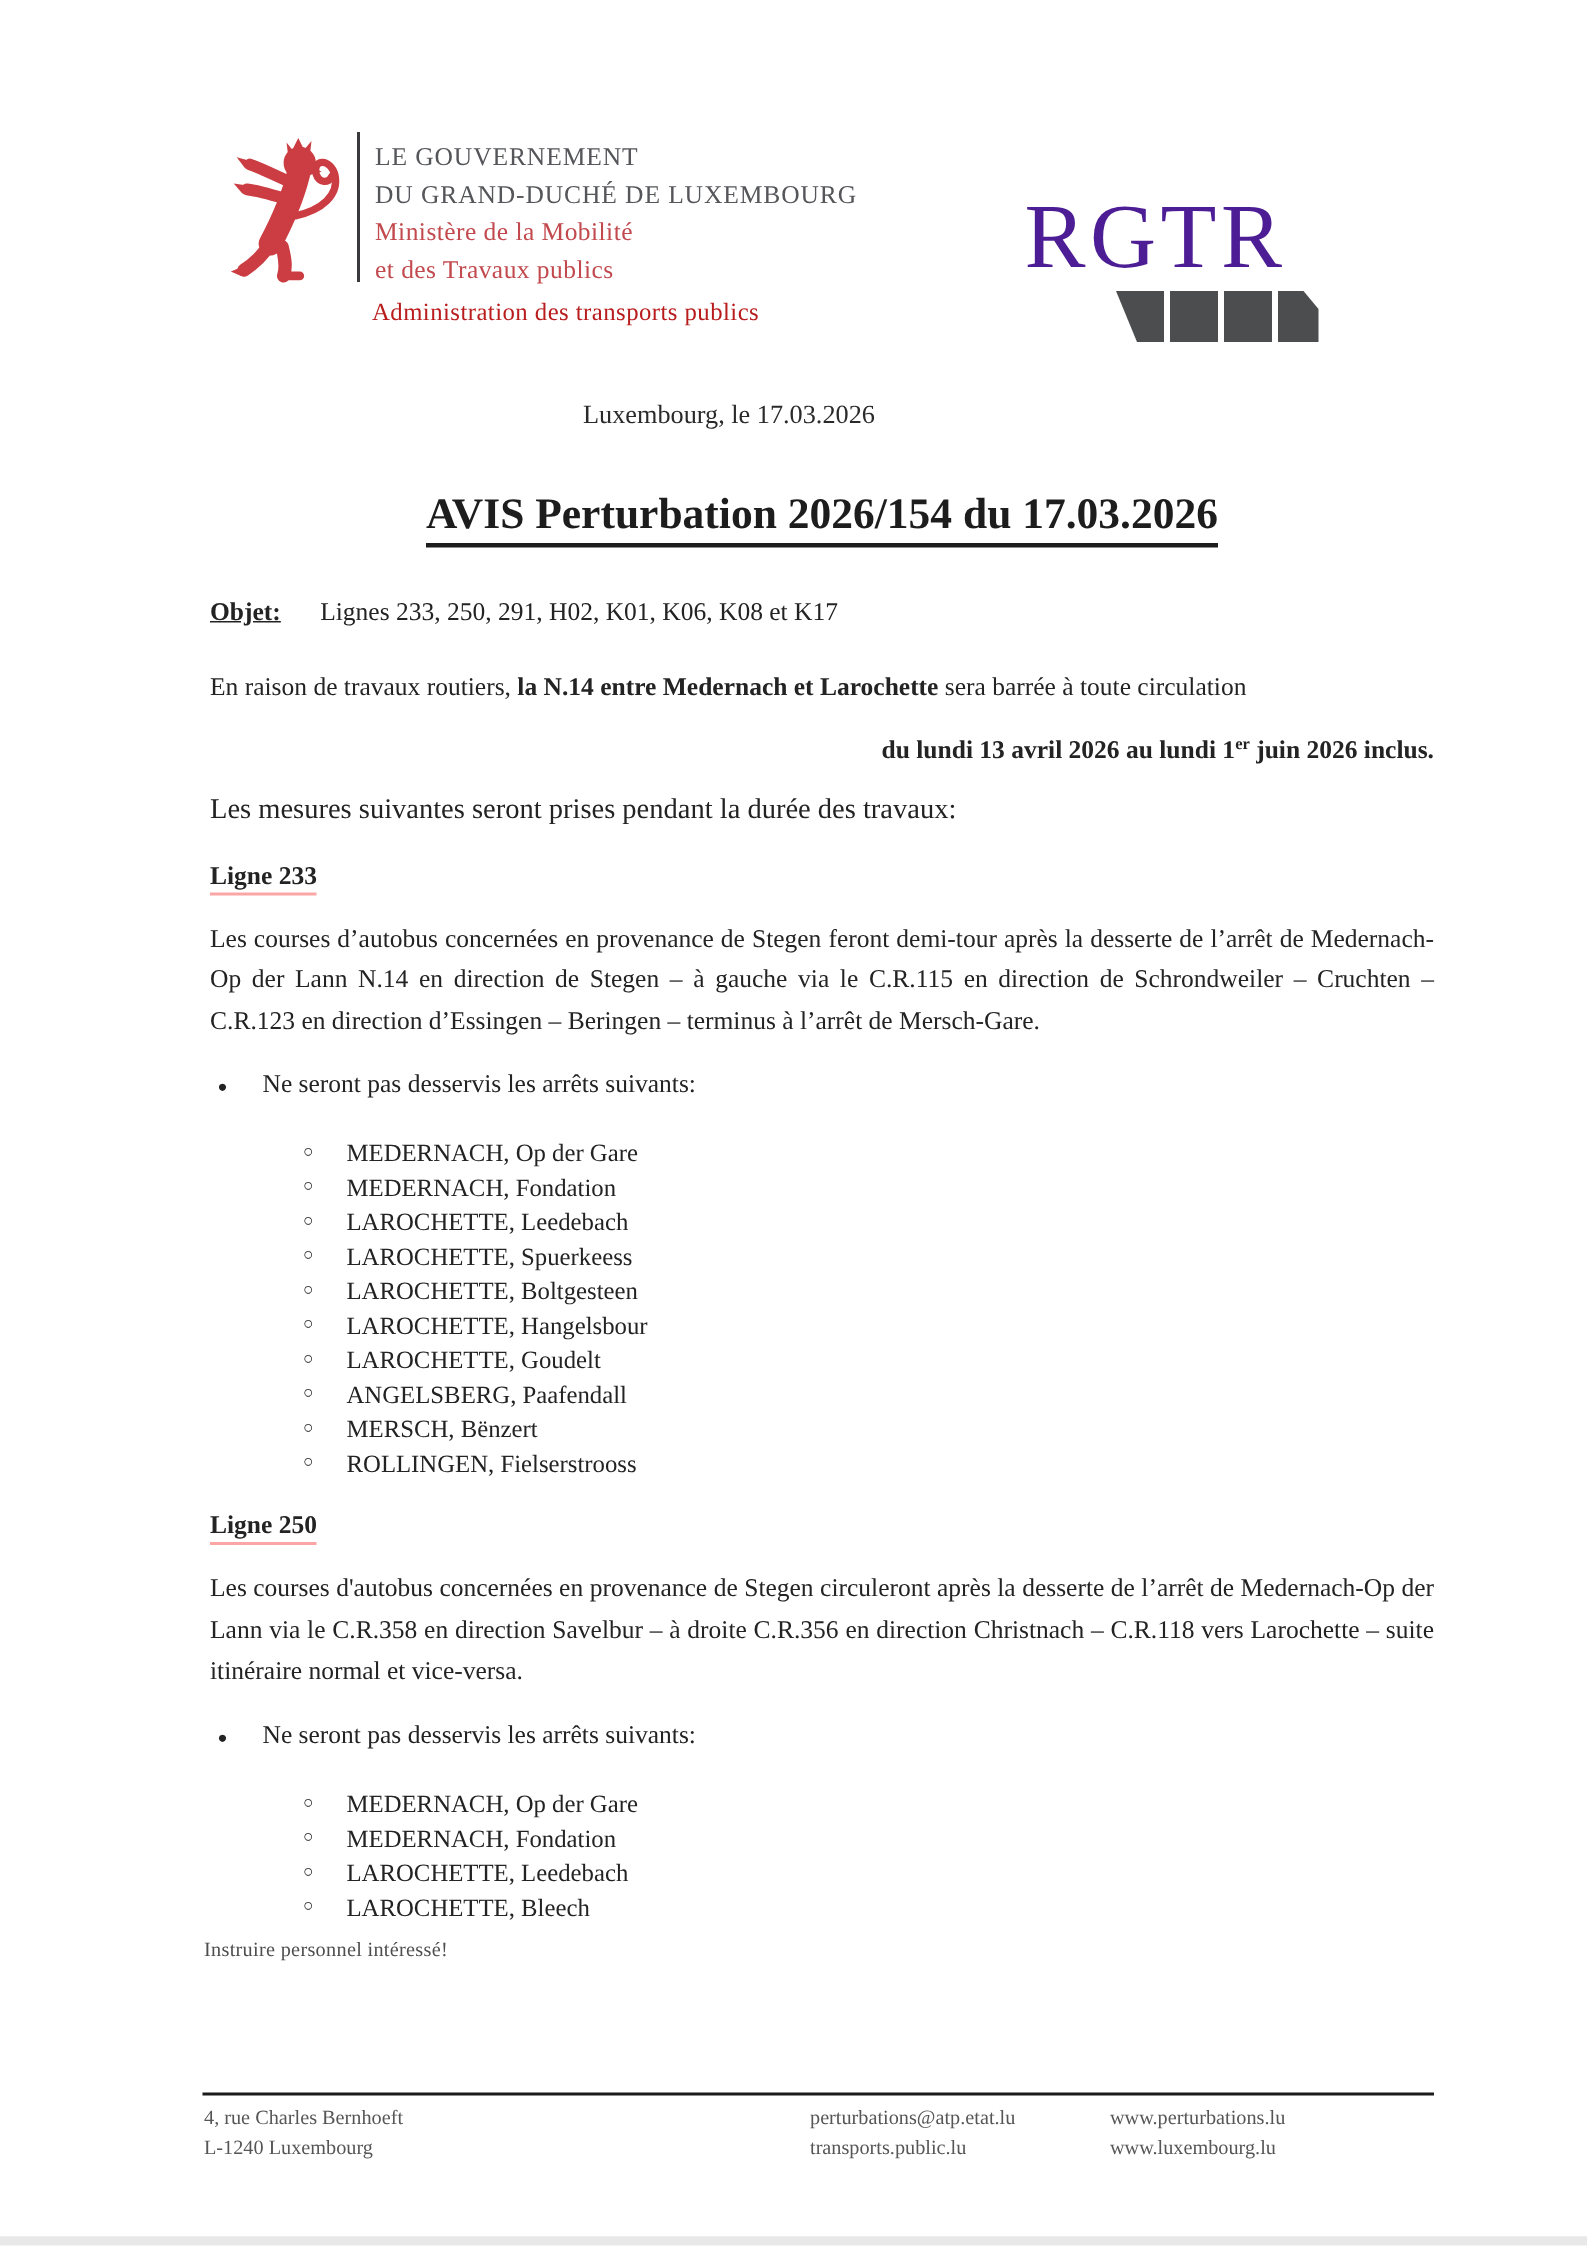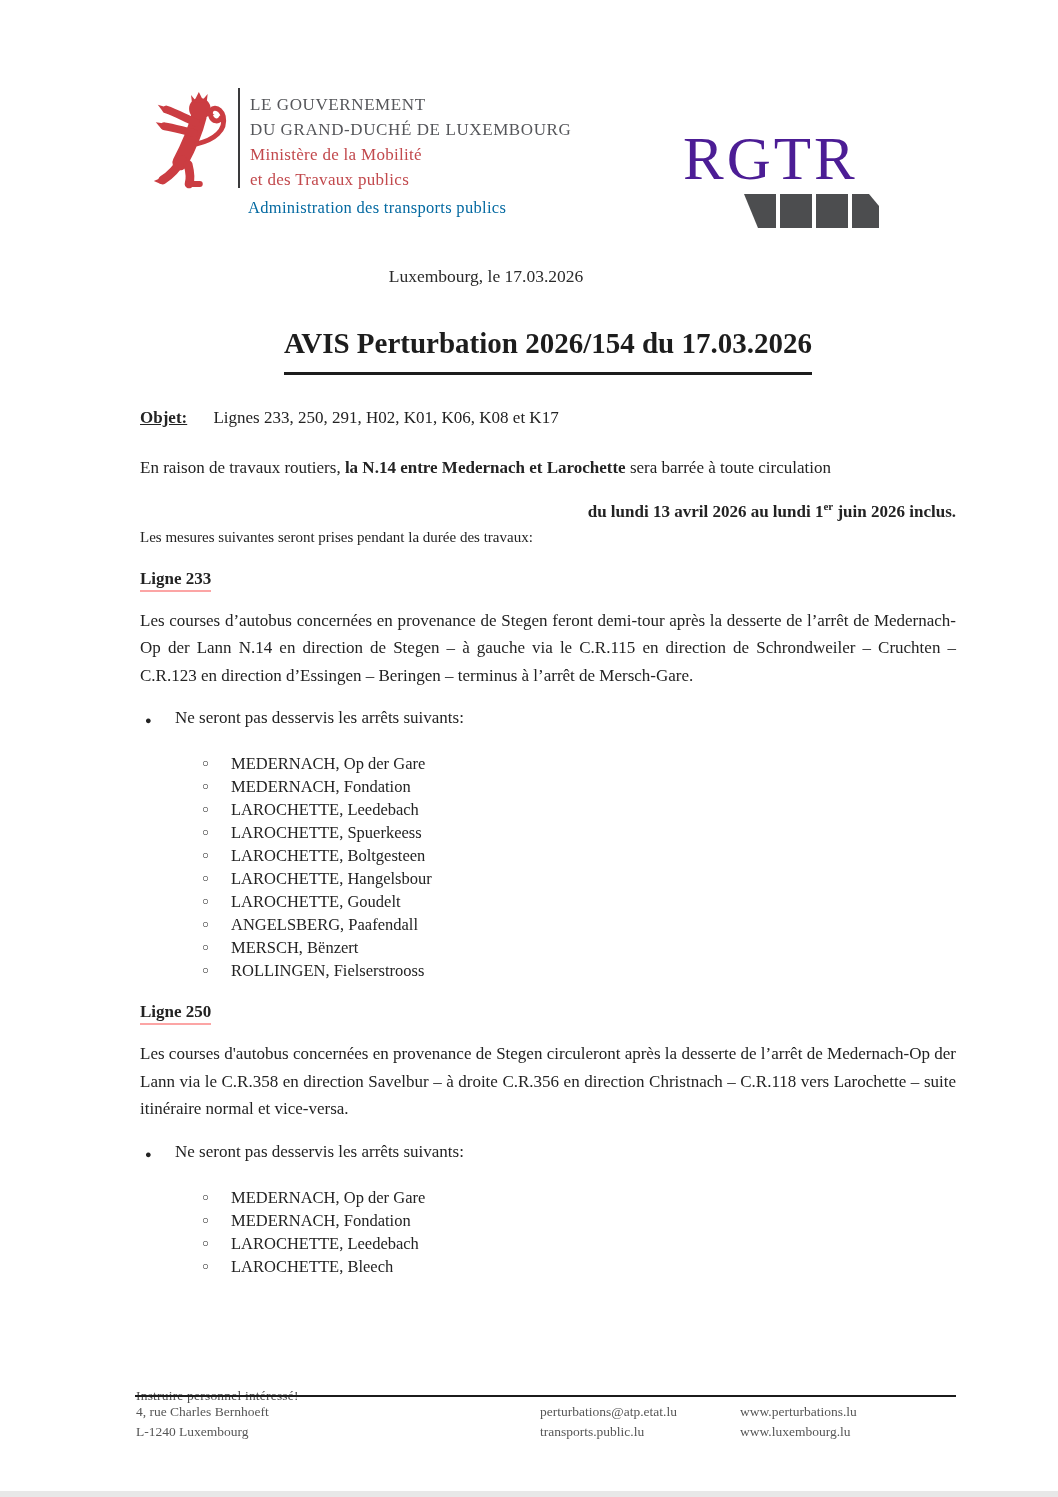--- a/index.html
+++ b/index.html
@@ -8,55 +8,55 @@
     font-family:Liberation Serif, serif; color:#232323; overflow:hidden;
   }
 
   
   .gov-logo { position:absolute; left:148px; top:86px; display:flex; }
   .lion-wrap { width:88px; height:104px; }
   .gov-divider { width:2px; background:#3a3a3c; height:100px; margin:2px 10px 0 2px; }
   .gov-text { padding-top:6px; }
   .gov-line { font-size:17px; line-height:25px; letter-spacing:0.6px; color:#55565a; }
   .ministry-line { font-size:17px; line-height:25px; letter-spacing:0.3px; color:#c2494d; }
-  .admin-line { position:absolute; left:248px; top:198px; font-size:16.5px; color:#0369a1; letter-spacing:0.3px; }
+  .admin-line { position:absolute; left:248px; top:198px; font-size:16.5px; color:#b91c1c; letter-spacing:0.3px; }
 
   .rgtr { position:absolute; left:683px; top:128px; }
   .rgtr-word { font-size:61px; line-height:62px; color:#4c1d95; letter-spacing:3px; font-weight:400; }
   .rgtr-bus { margin:4px 0 0 46px; }
 
   
   .content { position:absolute; left:140px; top:266px; width:816px; }
   .dateline { text-align:center; padding-right:124px; font-size:17.5px; color:#2a2a2a; }
   .doc-title { text-align:center; margin-top:40px; font-size:29px; font-weight:bold; color:#1d1d1d; }
-  .doc-title span { display:inline-block; border-bottom:3px solid #1d1d1d; padding-bottom:12px; }
+  .doc-title span { display:inline-block; border-bottom:3px solid #1d1d1d; padding-bottom:2px; }
 
   .objet-row { margin-top:33px; font-size:17px; }
   .objet-label { font-weight:bold; text-decoration:underline; }
   .objet-value { margin-left:22px; }
 
   .intro { margin-top:26px; font-size:17px; line-height:27px; }
   .period { margin-top:19px; text-align:right; font-weight:bold; font-size:17px; }
   .period sup { font-size:11px; }
-  .measures { margin-top:7px; font-size:15px; }
+  .measures { margin-top:18px; font-size:19px; }
 
   .ligne-heading { margin-top:23px; font-size:17px; font-weight:bold; }
   .ligne-heading span { display:inline-block; border-bottom:2px solid #fca5a5; padding-bottom:1px; }
 
   .para { margin-top:15px; font-size:17px; line-height:27.5px; text-align:justify; }
 
   .bullet1 { margin-top:19px; display:flex; font-size:17px; }
   .bullet1 .b1m { width:30px; padding-left:5px; font-size:11px; line-height:24px; }
   .stops { margin-top:20px; }
   .stop-row { display:flex; padding-left:62px; font-size:16.5px; line-height:23px; }
   .stop-row .b2m { width:29px; font-size:11.5px; }
   .gap-250 { margin-top:20px; }
 
   
-  .footer-note { position:absolute; left:136px; top:1388px; font-size:13.5px; color:#4e4e4e; letter-spacing:0.2px; }
+  .footer-note { position:absolute; left:136px; top:1292px; font-size:13.5px; color:#4e4e4e; letter-spacing:0.2px; }
   .footer-rule { position:absolute; left:135px; top:1395px; width:821px; border-top:2.5px solid #1b1b1b; }
   .footer-cols { position:absolute; left:136px; top:1402px; width:820px; font-size:13.5px; color:#565656; line-height:20px; }
   .fcol { position:absolute; top:0; }
   .fcol1 { left:0; }
   .fcol2 { left:404px; }
   .fcol3 { left:604px; }
 </style>
 </head>
 <body>
 

